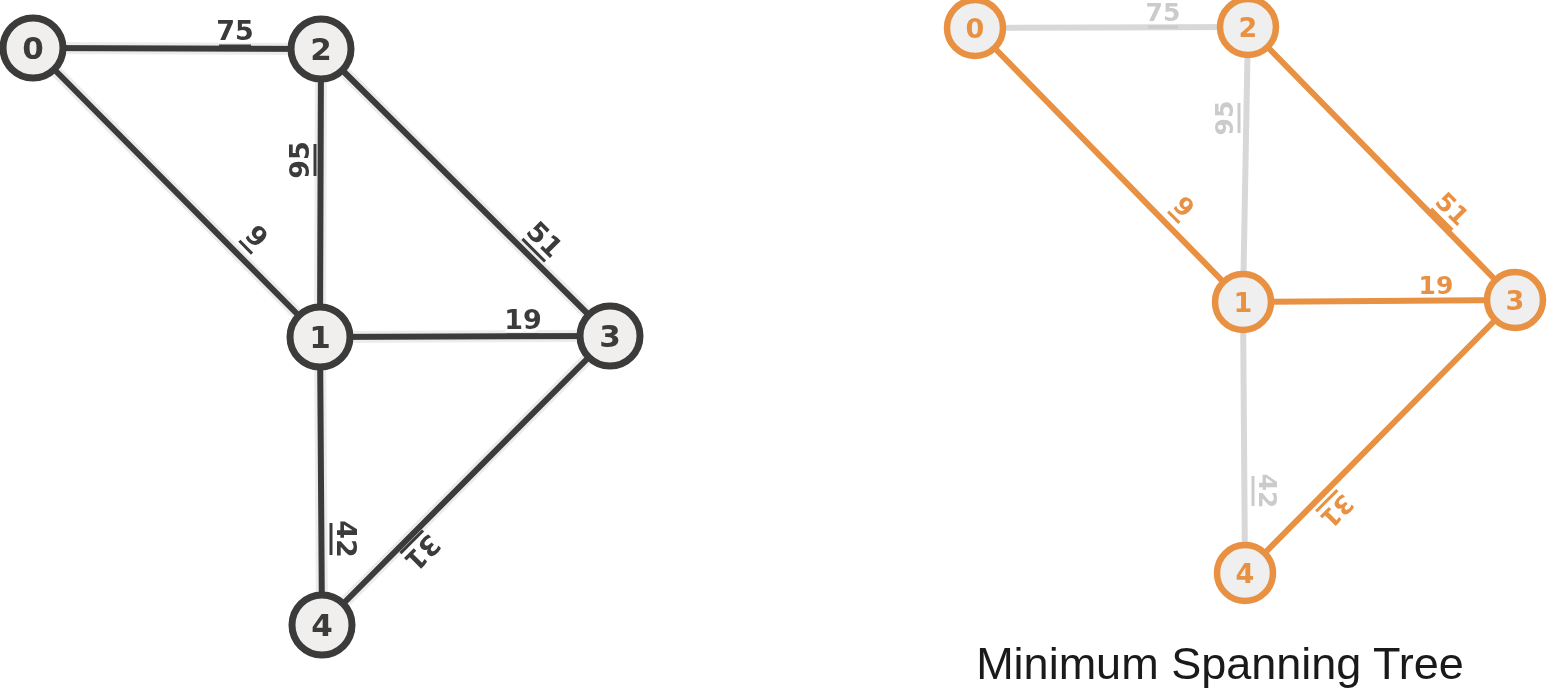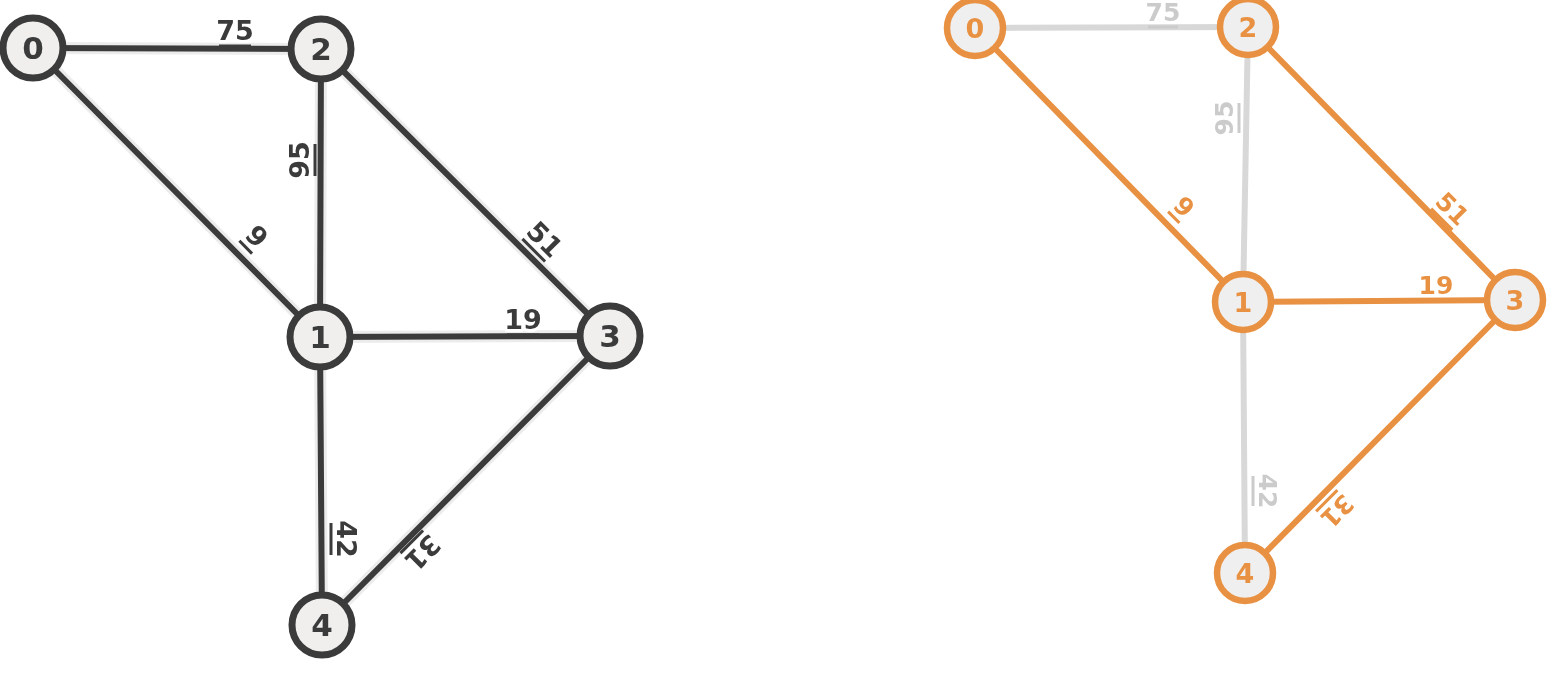--- a/index.html
+++ b/index.html
@@ -166,13 +166,14 @@
         <circle class="node-circle-orange" cx="1515" cy="300" r="28"></circle>
         <text class="node-label-sm" x="1515" y="310">3</text>
       </g>
       <g>
         <circle class="node-circle-orange" cx="1245" cy="573" r="28"></circle>
         <text class="node-label-sm" x="1245" y="583">4</text>
       </g>
     </g>
   </svg>
 
+  <div class="caption">Minimum Spanning Tree</div>
 </div>
 
 </body></html>

